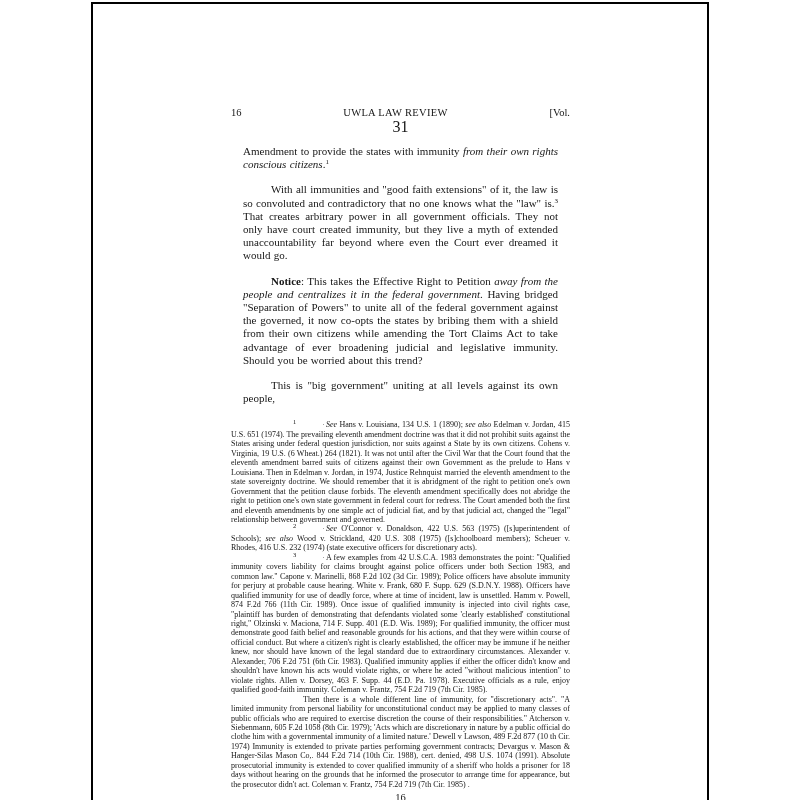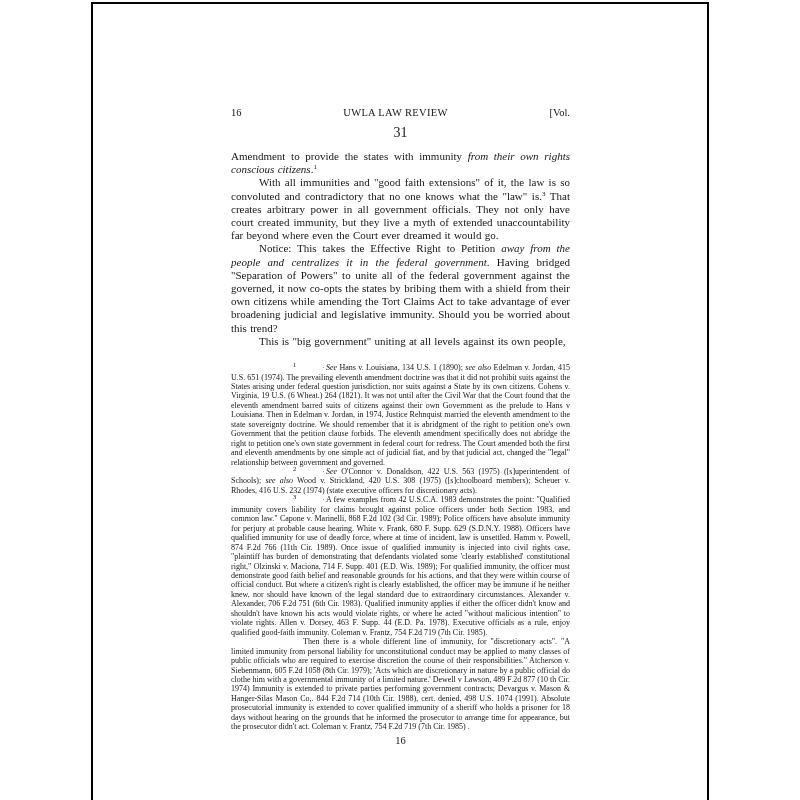--- a/index.html
+++ b/index.html
@@ -28,32 +28,32 @@
   .header-row {
     display: flex;
     justify-content: space-between;
     align-items: baseline;
     font-size: 10.5px;
     line-height: 13px;
   }
   .header-row .title { letter-spacing: 0.3px; text-align: center; }
   .volume-line2 {
     text-align: center;
-    font-size: 14px;
+    font-size: 16px;
     line-height: 13px;
-    margin-top: 7px;
+    margin-top: 1px;
   }
   .body-block {
     margin-top: 11px;
     font-size: 11px;
     line-height: 13.2px;
     text-align: justify;
     word-spacing: 0.5px;
   }
-  .body-block p { margin: 0; }
+  .body-block p { margin: 12px; }
   .body-block p.indent { text-indent: 28px; }
   sup.fnref {
     font-size: 7px;
     line-height: 0;
     vertical-align: 4px;
   }
   .footnotes {
     margin-top: 15px;
     font-size: 8px;
     line-height: 9.45px;
@@ -69,21 +69,21 @@
   }
   .leader-dot { color: #666; padding-right: 1px; }
   .fn3-p2 { text-indent: 72px; }
   .footer-pagenum {
     margin-top: 2px;
     text-align: center;
     font-size: 10.5px;
     line-height: 13px;
   }
   em { font-style: italic; }
-  b.notice { font-weight: normal; }
+  b.notice { font-weight: bold; }
 </style>
 </head>
 <body>
 
 <div class="page-frame"></div>
 
 <div class="content">
 
   <div class="header-row">
     <span>16</span>

